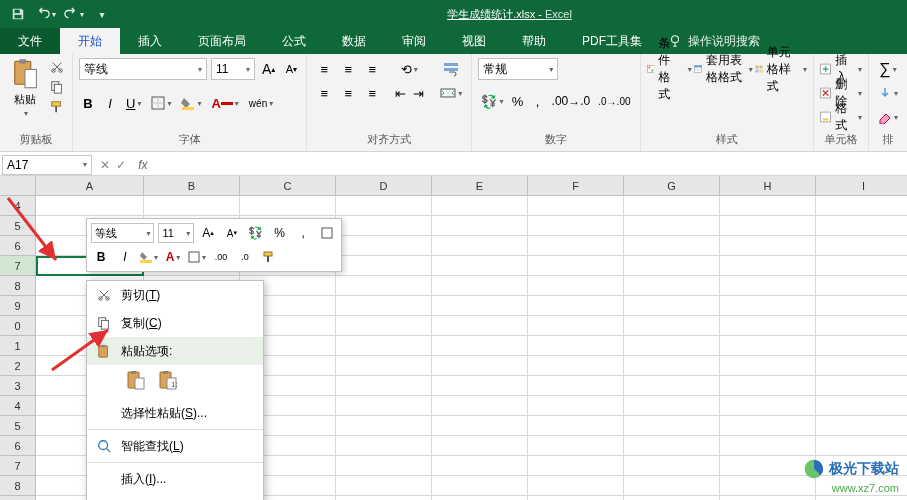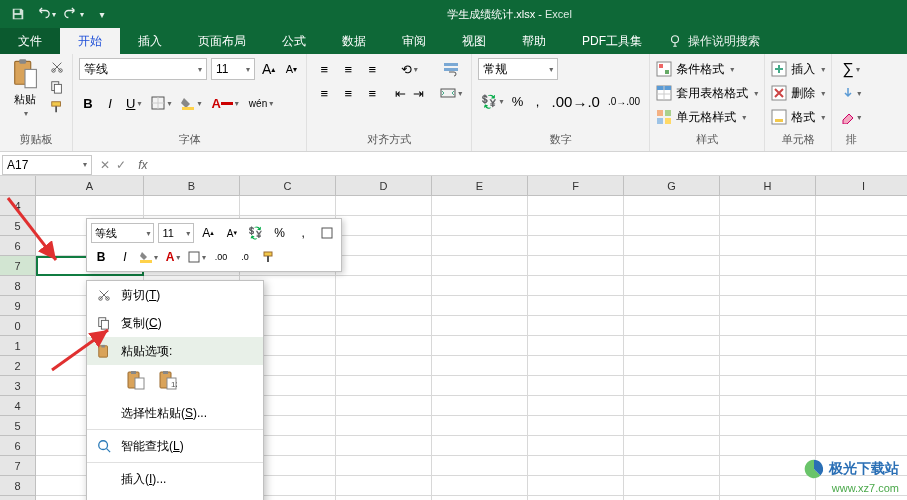--- a/index.html
+++ b/index.html
@@ -1,21 +1,21 @@
 <!DOCTYPE html>
 <html><head>
 <meta charset="utf-8">
 <style>
 * { margin: 0; padding: 0; box-sizing: border-box; font-family: "Microsoft YaHei", sans-serif; }
 body { width: 907px; height: 500px; background: #fff; overflow: hidden; position: relative; }
 
 .titlebar { height: 28px; background: #0e6837; display: flex; align-items: center; color: #fff; font-size: 11px; }
 .titlebar .qat { display: flex; align-items: center; gap: 8px; padding-left: 8px; }
 .titlebar .qat-btn { width: 20px; height: 20px; display: flex; align-items: center; justify-content: center; opacity: 0.9; cursor: pointer; }
-.titlebar .title { flex: 1; text-align: center; }
+.titlebar .title { flex: 1; text-align: center; text-decoration: underline; }
 .titlebar .appname { opacity: 0.85; }
 
 .menubar { height: 26px; background: #0e6837; display: flex; align-items: stretch; color: #fff; font-size: 12px; }
 .menubar .tab { padding: 0 18px; display: flex; align-items: center; cursor: pointer; }
 .menubar .tab.active { background: #f3f3f3; color: #1d4ed8; }
 .menubar .filetab { background: #0b5a2f; }
 .menubar .tell { display: flex; align-items: center; padding-left: 8px; gap: 6px; opacity: 0.9; }
 
 .ribbon { height: 98px; background: #f3f3f3; border-bottom: 1px solid #d4d4d4; display: flex; }
 .group { border-right: 1px solid #e0e0e0; display: flex; flex-direction: column; justify-content: space-between; padding: 4px 6px 2px; }
@@ -32,21 +32,21 @@
 .fontname { width: 128px; height: 22px; border: 1px solid #c0c0c0; background: #fff; font-size: 12px; padding: 0 4px; display: flex; align-items: center; justify-content: space-between; }
 .fontsize { width: 44px; height: 22px; border: 1px solid #c0c0c0; background: #fff; font-size: 12px; padding: 0 4px; display: flex; align-items: center; justify-content: space-between; }
 .ribbtn { min-width: 18px; height: 22px; display: inline-flex; align-items: center; justify-content: center; font-size: 13px; cursor: pointer; padding: 0 3px; }
 .drop { font-size: 8px; color: #666; margin-left: 2px; }
 
 .align-grid { display: grid; grid-template-columns: repeat(3, 22px); grid-template-rows: repeat(2, 22px); gap: 2px; }
 .align-extra { display: flex; flex-direction: column; gap: 2px; margin-left: 6px; }
 .numfmt { width: 80px; height: 22px; border: 1px solid #c0c0c0; background: #fff; font-size: 12px; padding: 0 4px; display: flex; align-items: center; justify-content: space-between; }
 .num-row2 { display: flex; gap: 2px; margin-top: 6px; }
 
-.styles-col { display: flex; flex-direction: column; gap: 2px; font-size: 12px; }
+.styles-col { display: flex; flex-direction: row; gap: 2px; font-size: 12px; }
 .styles-col .item { display: flex; align-items: center; gap: 4px; cursor: pointer; height: 22px; }
 
 .cells-col { display: flex; flex-direction: column; gap: 2px; font-size: 12px; }
 .cells-col .item { display: flex; align-items: center; gap: 4px; cursor: pointer; height: 22px; }
 
 .edit-col { display: flex; flex-direction: column; gap: 2px; }
 
 .namebox-row { height: 22px; background: #fff; border-bottom: 1px solid #d4d4d4; display: flex; align-items: center; font-size: 12px; margin-top: 2px; }
 .namebox { width: 90px; border: 1px solid #c8c8c8; height: 20px; display: flex; align-items: center; justify-content: space-between; padding: 0 4px; margin-left: 2px; }
 .fx-btns { display: flex; gap: 6px; padding: 0 8px; color: #888; }
@@ -278,21 +278,21 @@
     <div class="group-body" style="flex-direction:column;align-items:flex-start;">
       <div class="numfmt">
           <span>常规</span>
           <span class="drop">▾</span>
         </div>
       <div class="num-row2">
         <span class="ribbtn">💱<span class="drop">▾</span></span>
         <span class="ribbtn">%</span>
         <span class="ribbtn">,</span>
         <span class="ribbtn">
-            <span style="font-size:15px;">.00→.0</span>
+            <span style="font-size:12px;">.00→.0</span>
           </span>
         <span class="ribbtn">
             <span style="font-size:10px;">.0→.00</span>
           </span>
       </div>
     </div>
     <div class="group-label">数字</div>
   </div>
 
   <div class="group">

